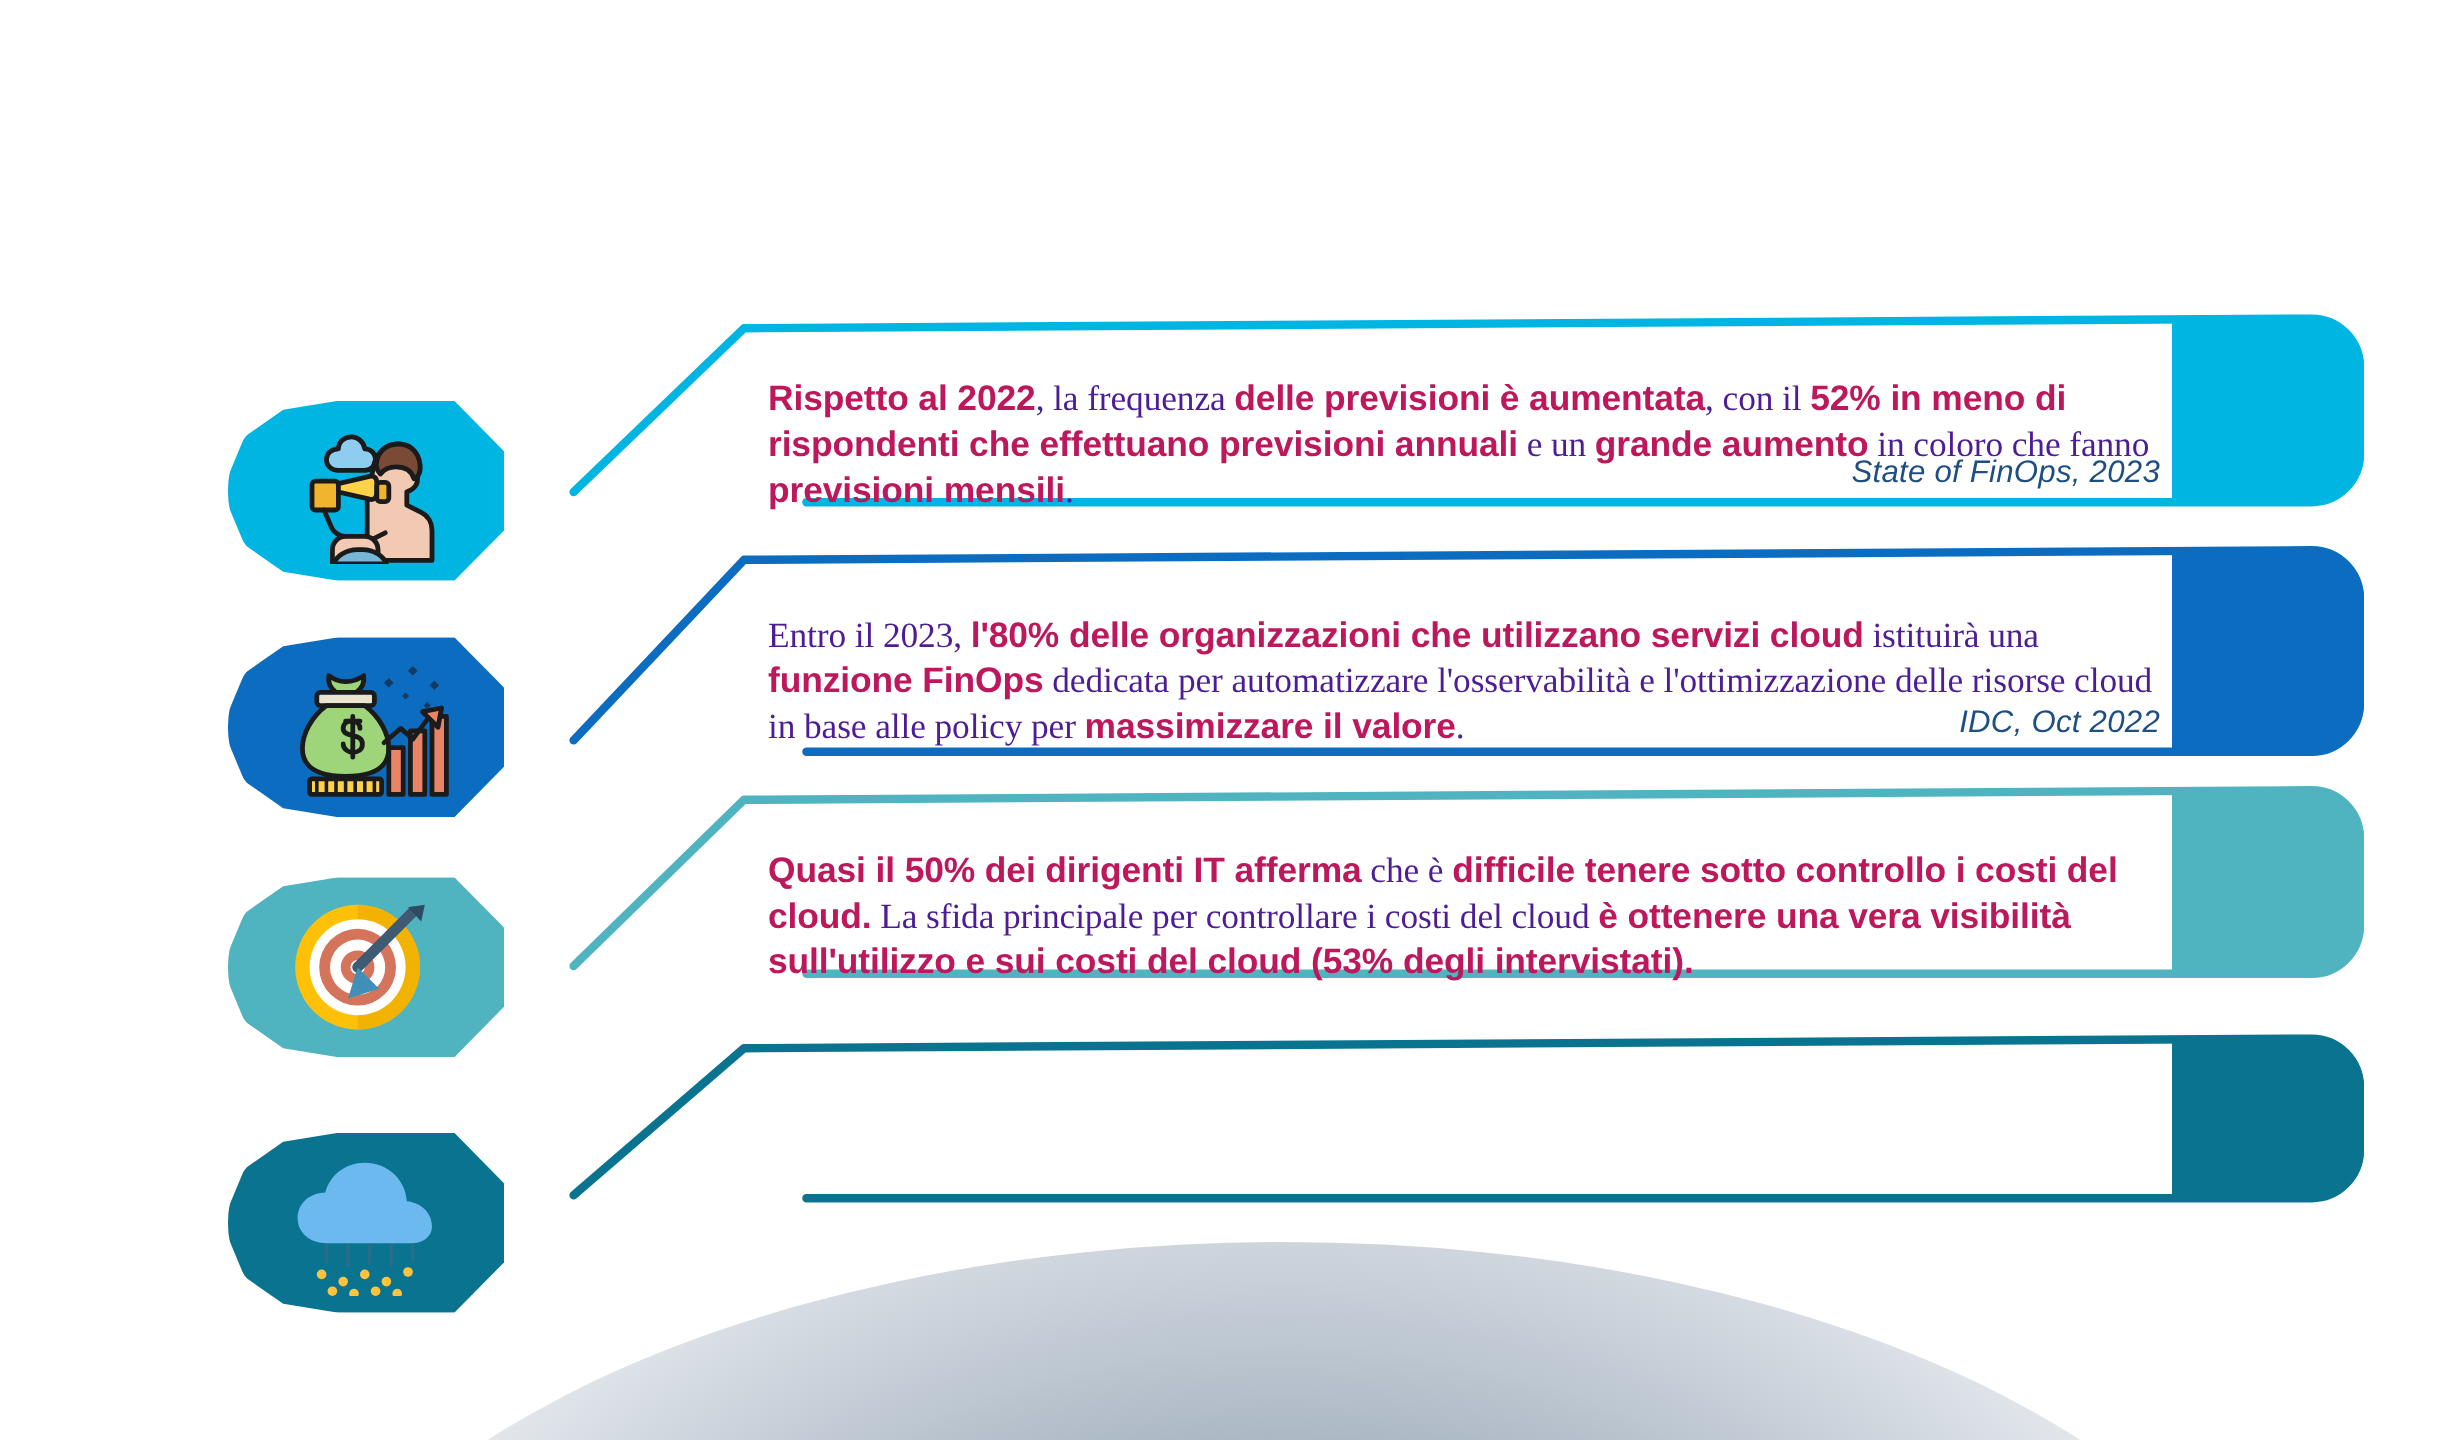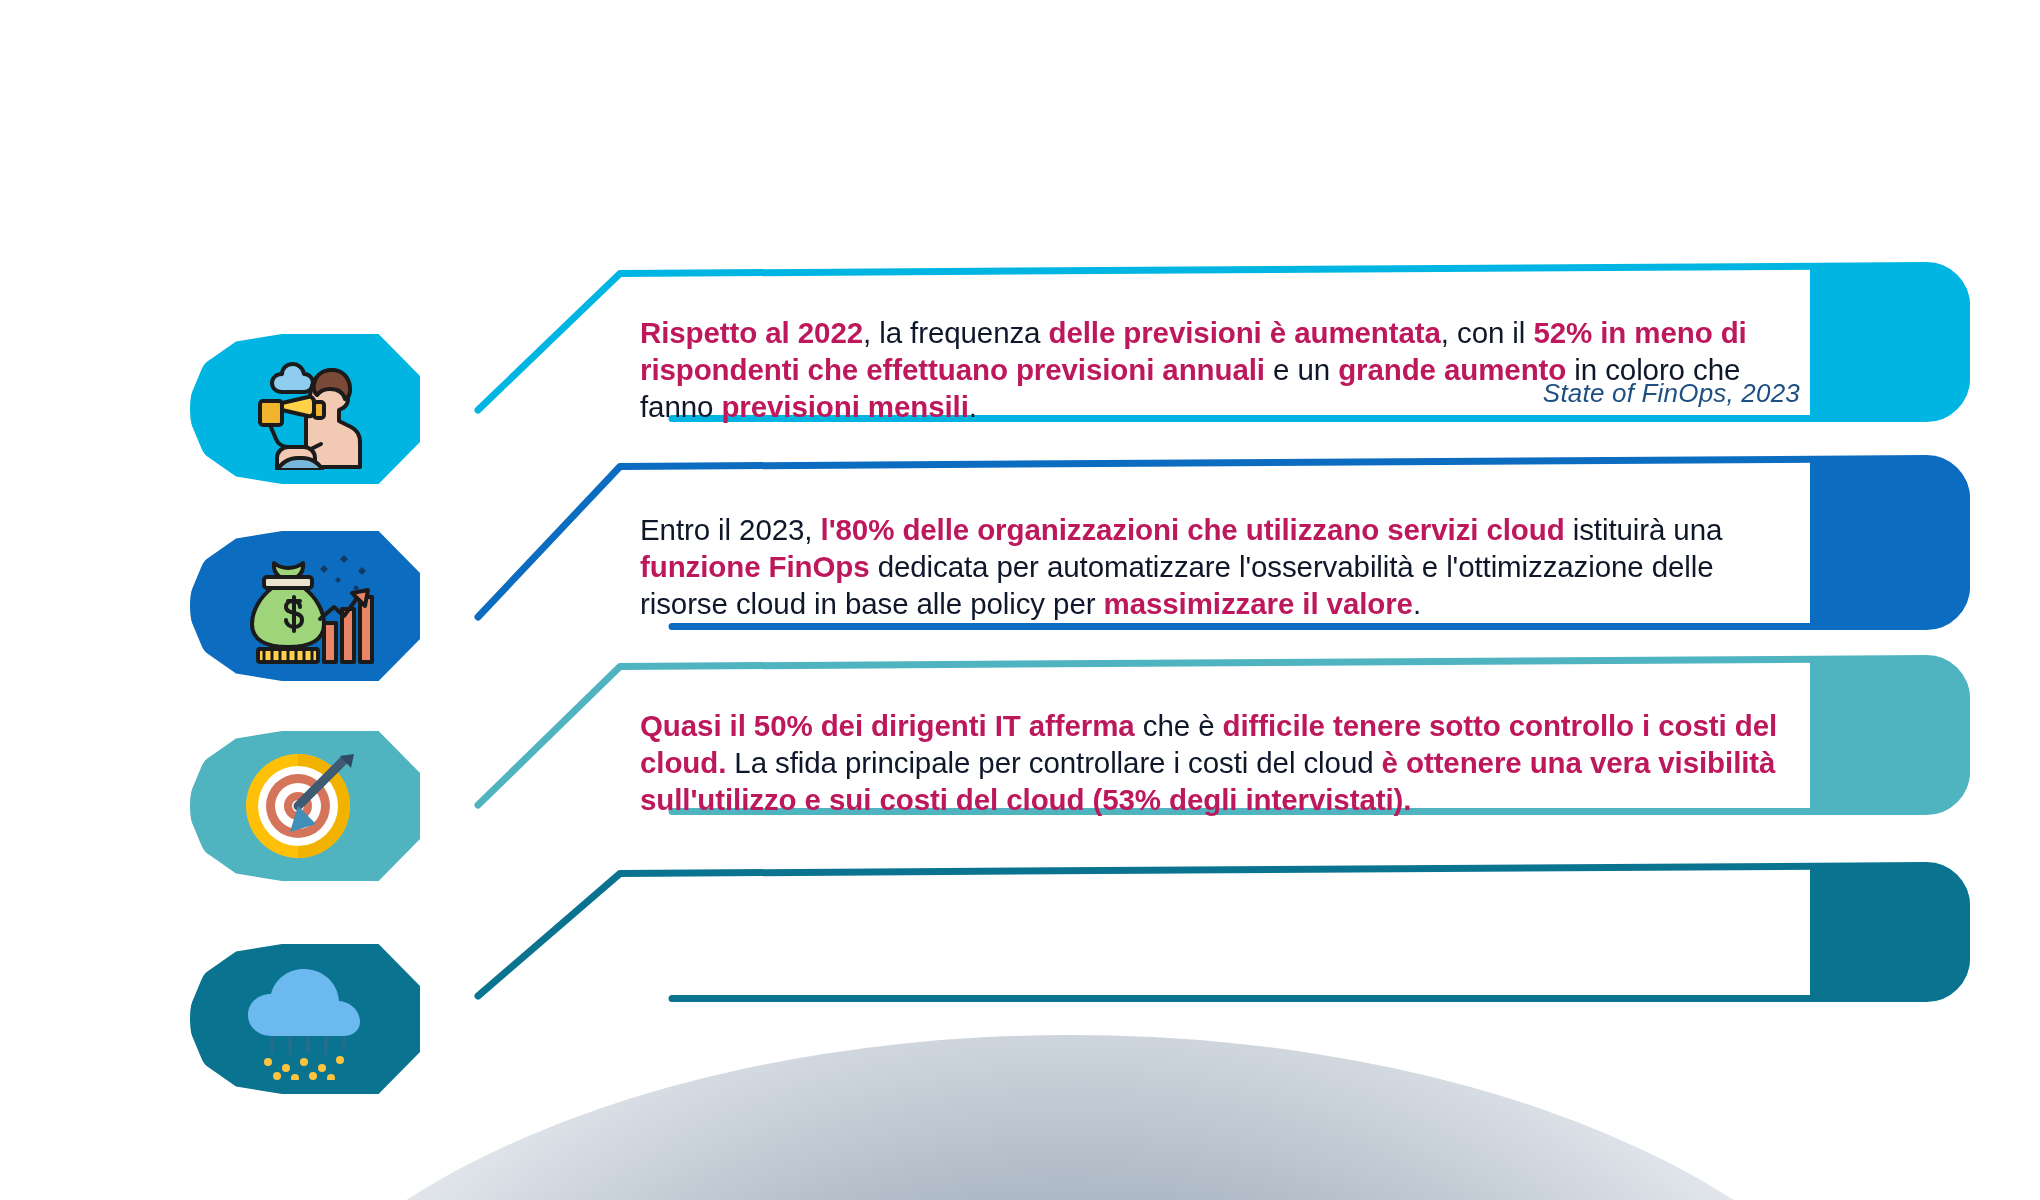--- a/index.html
+++ b/index.html
@@ -84,21 +84,21 @@
   .bubble-text {
     position: absolute;
     left: 170px;
     width: 1160px;
     color: #12355b;
     font-size: 29.5px;
     line-height: 1.26;
     letter-spacing: -0.1px;
   }
   .bubble-text b { font-weight: 700; color: #be185d; }
-  .bubble-text .lite { font-weight: 400; color: #0f172a; }
+  .bubble-text .lite { font-weight: 400; color: #4c1d95; font-family: Liberation Serif, serif; }
 
   .source {
     position: absolute;
     right: 0;
     width: 1160px;
     left: 170px;
     text-align: right;
     font-style: italic;
     font-size: 26px;
     color: #1e4f82;
@@ -172,20 +172,21 @@
         <path d="M128 40l3 3-3 3-3-3z" fill="#123a63" stroke="none"></path>
       </g>
     </svg></div>
       </div>
       <div class="bubble-wrap" style="height: 215px;">
         <svg class="bubble-svg" width="1520" height="215" viewBox="0 0 1520 215">
       <path d="M 8 162 L 150 11.5 L 1456.5 3.5 A 40 40 0 0 1 1496.5 43.5 L 1496.5 131.5 A 40 40 0 0 1 1456.5 171.5 L 202 171.5 " fill="none" stroke="#0c6cc0" stroke-width="7" stroke-linecap="round" stroke-linejoin="round"></path>
       <path d="M 1340 3.5 L 1460 3.5 A 40 40 0 0 1 1500 43.5 L 1500 131.5 A 40 40 0 0 1 1460 171.5 L 1340 171.5 Z" fill="#0c6cc0" stroke="none"></path>
     </svg>
         <p class="bubble-text" style="top: 26px;"><span class="lite">Entro il 2023, </span><b>l'80% delle organizzazioni che utilizzano servizi cloud</b><span class="lite"> istituirà una </span><b>funzione FinOps</b><span class="lite"> dedicata per automatizzare l'osservabilità e l'ottimizzazione delle risorse cloud in base alle policy per </span><b>massimizzare il valore</b><span class="lite">.</span></p>
+        <div class="source" style="top: 131px;">IDC, Oct 2022</div>
       </div>
     </div>
     <div class="row" id="row2">
       <div class="badge">
         <div class="blob" style="background: rgb(79, 179, 192);"></div>
         <div class="glyph"><svg viewBox="0 0 150 122" width="150" height="122">
       <g>
         <circle cx="70" cy="61" r="52" fill="#ffc107"></circle>
         <path d="M70 9a52 52 0 0 1 0 104z" fill="#f2b300"></path>
         <circle cx="70" cy="61" r="40" fill="#ffffff"></circle>

